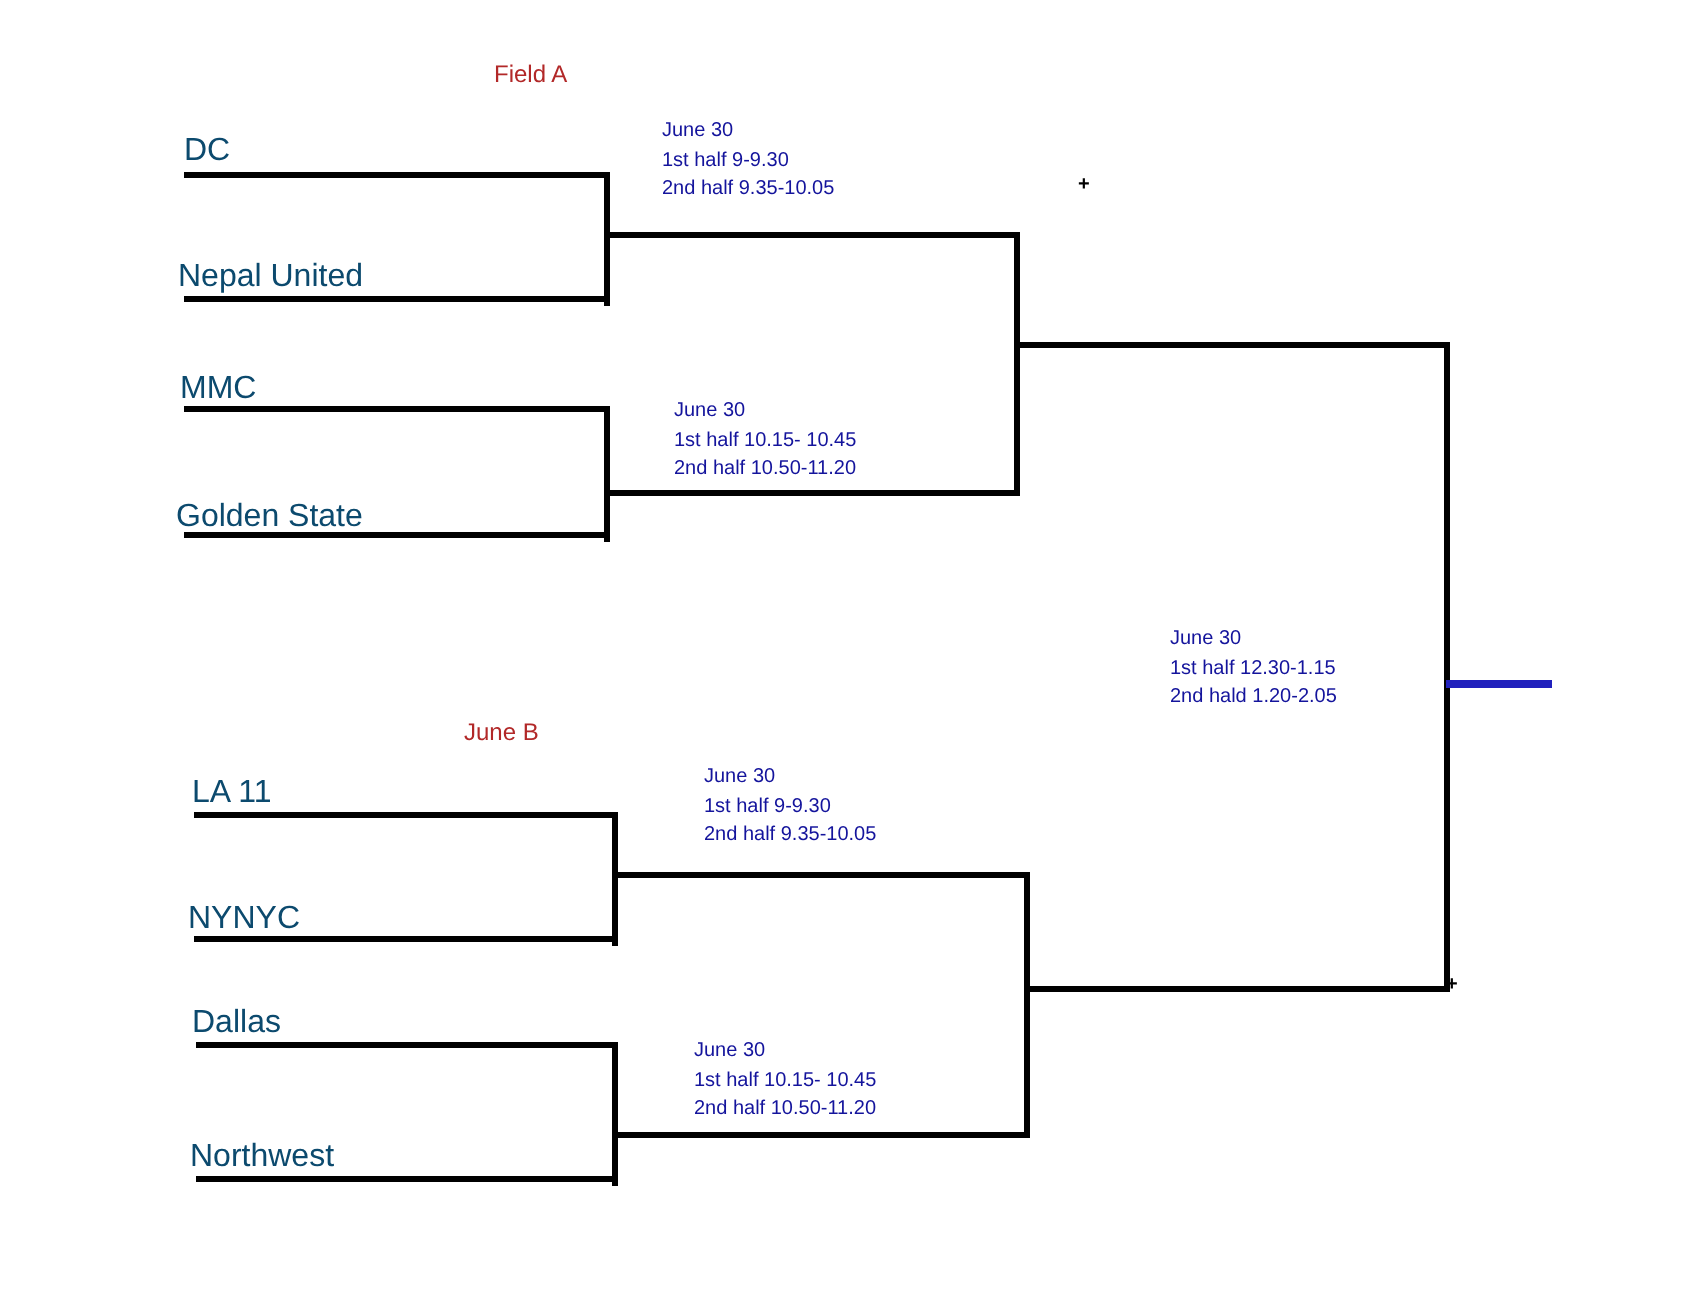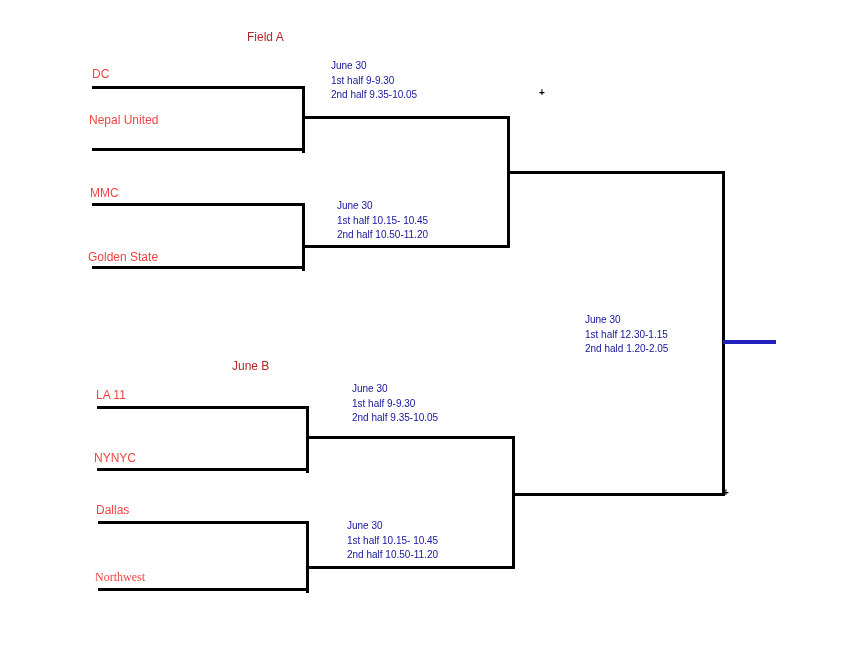--- a/index.html
+++ b/index.html
@@ -7,22 +7,22 @@
     position: relative;
     width: 776px;
     height: 652px;
     background: #ffffff;
     overflow: hidden;
     font-family: "Liberation Sans", sans-serif;
   }
   .hline, .vline { position: absolute; background: #000000; }
   .team-label {
     position: absolute;
-    color: #ef4444;
-    font-size: 12px;
+    color: #0c4a6e;
+    font-size: 16px;
     white-space: nowrap;
   }
   .field-label {
     position: absolute;
     color: #b22828;
     font-size: 12px;
     white-space: nowrap;
   }
   .sched {
     position: absolute;
@@ -75,28 +75,28 @@
   <div class="vline" style="left:306px; top:521px; width:3px;  height:72px;"></div>
   <div class="hline" style="left:306px; top:566px; width:209px; height:3px;"></div>
 
   <div class="vline" style="left:512px; top:436px; width:3px; height:133px;"></div>
   <div class="hline" style="left:512px; top:493px; width:213px; height:3px;"></div>
 
   <div class="vline" style="left:722px; top:171px; width:3px; height:325px;"></div>
   <div class="final-line" style="left:723px; top:340px; width:122px; height:4px;"></div>
 
   <div class="team-label" style="left:92px; top:67px;">DC</div>
-  <div class="team-label" style="left:89px; top:113px;">Nepal United</div>
+  <div class="team-label" style="left:89px; top:130px;">Nepal United</div>
   <div class="team-label" style="left:90px; top:186px;">MMC</div>
   <div class="team-label" style="left:88px; top:250px;">Golden State</div>
 
   <div class="team-label" style="left:96px; top:388px;text-align:right;">LA 11</div>
   <div class="team-label" style="left:94px; top:451px;">NYNYC</div>
   <div class="team-label" style="left:96px; top:503px;">Dallas</div>
-  <div class="team-label" style="left:95px; top:570px;font-family:Liberation Serif, serif;">Northwest</div>
+  <div class="team-label" style="left:95px; top:570px;">Northwest</div>
 
   <div class="sched" style="left:331px; top:59px;">
     <div>June 30</div>
     <div>1st half 9-9.30</div>
     <div>2nd half 9.35-10.05</div>
   </div>
 
   <div class="sched" style="left:337px; top:199px;">
     <div>June 30</div>
     <div>1st half 10.15- 10.45</div>

